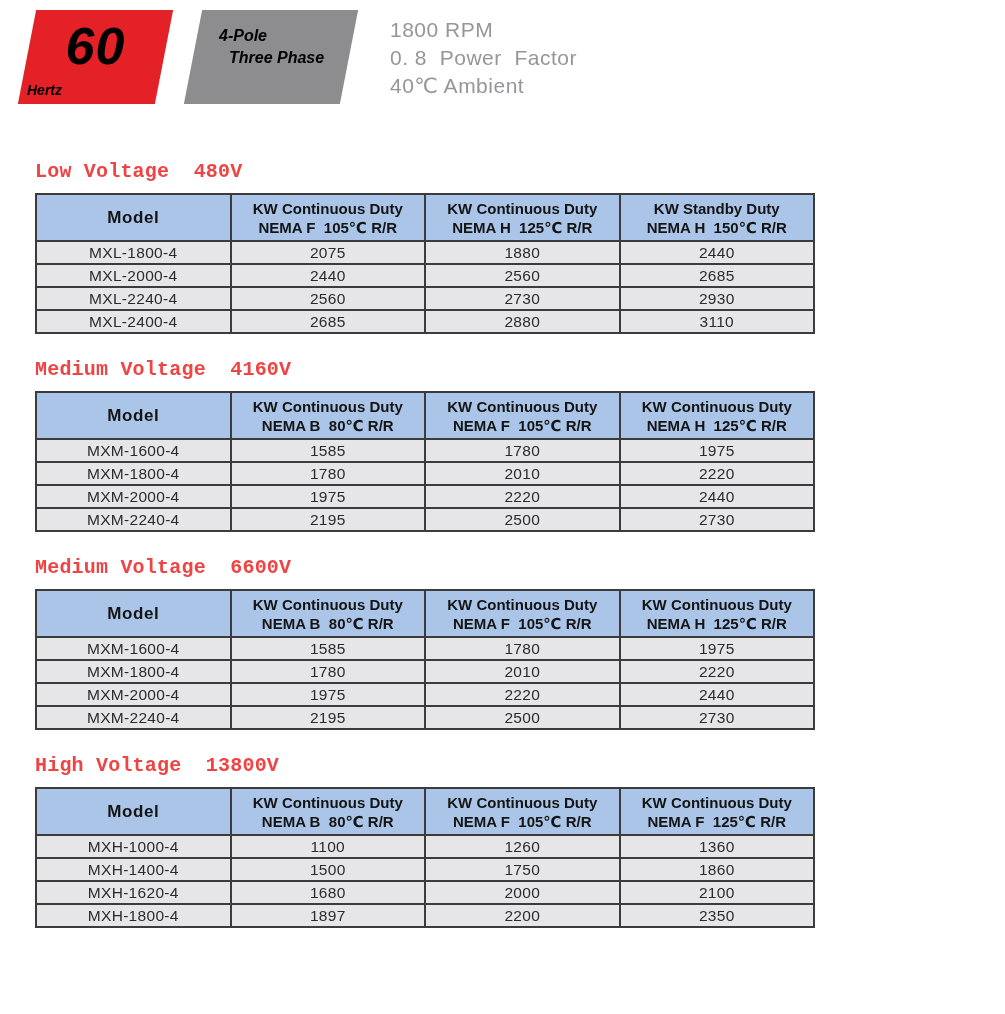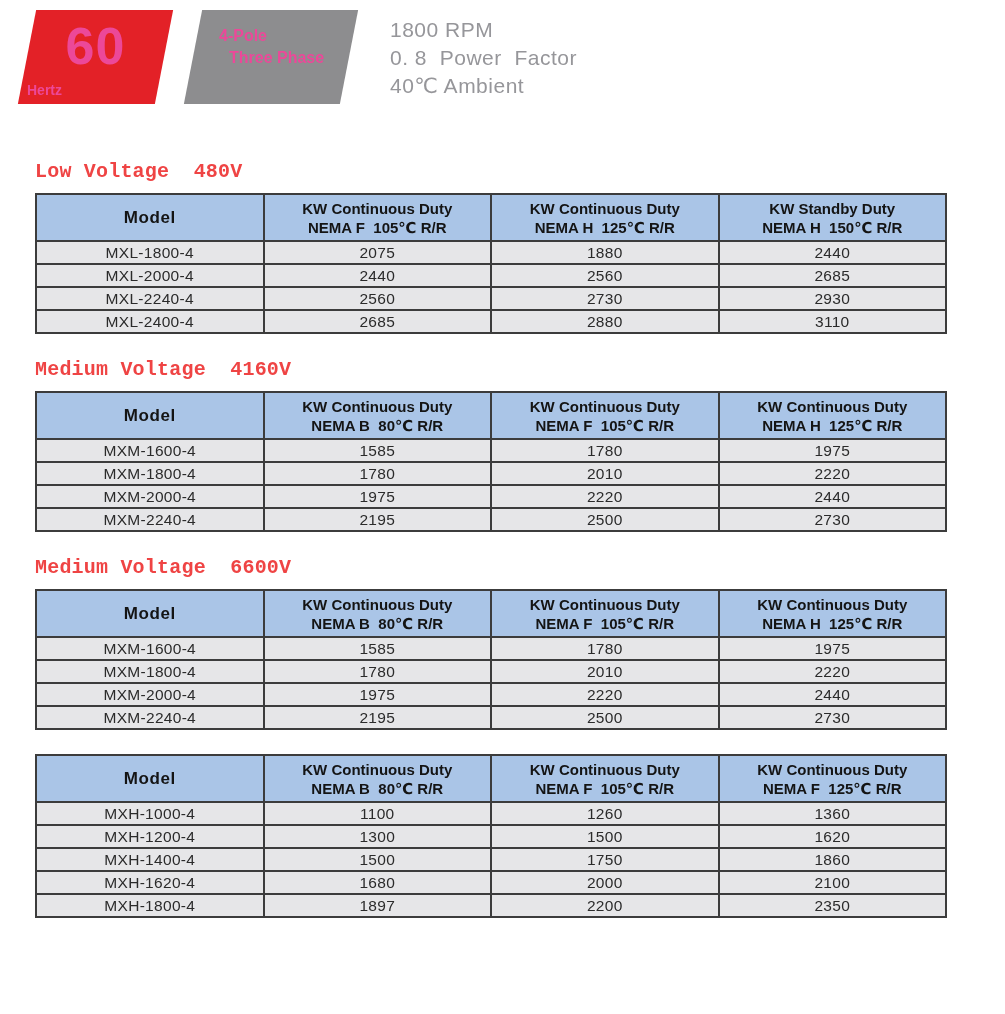--- a/index.html
+++ b/index.html
@@ -10,36 +10,36 @@
     color:#222;
   }
   
   .hdr { position:relative; height:118px; }
   .badge { position:absolute; top:10px; height:94px; }
   .badge-bg { position:absolute; inset:0; transform:skewX(-11deg); }
   .badge-red  { left:27px;  width:137px; }
   .badge-red  .badge-bg { background:var(--red,#e32127); }
   .badge-gray { left:193px; width:156px; }
   .badge-gray .badge-bg { background:var(--gray,#8d8d8f); }
-  .badge-txt { position:absolute; inset:0; color:#ec4899; }
+  .badge-txt { position:absolute; inset:0; color:#000000;font-style:italic; }
   .freq-num  { text-align:center; font-size:52px; font-weight:bold; line-height:56px; margin-top:8px; letter-spacing:1px; }
   .freq-unit { text-align:left; font-size:14px; font-weight:bold; margin-top:8px; }
   .pole-line  { font-size:16px; font-weight:bold; padding:17px 0 0 26px; }
   .phase-line { font-size:16px; font-weight:bold; padding:4px 0 0 36px; }
   .specs { position:absolute; left:390px; top:16px; color:#96969a; font-size:21px; line-height:28px; letter-spacing:0.5px; }
   .specs div { white-space:pre-wrap; }
   
   main { padding-left:35px; }
   .spec-section { margin-top:24px; }
   .spec-section.first { margin-top:42px; }
   .section-title {
     font-size:20px; font-weight:bold; color:#ef4444;
     letter-spacing:0.2px; white-space:pre-wrap; margin-bottom:10px;font-family:Liberation Mono, monospace;
   }
-  table.spec-table { border-collapse:collapse; width:912px; table-layout:fixed; }
+  table.spec-table { border-collapse:collapse; width:780px; table-layout:fixed; }
   .spec-table th, .spec-table td { border:2px solid #3c3c3c; }
   .spec-table th {
     background:var(--blue,#aac5e7); height:47px;
     font-size:15px; font-weight:bold; color:#141414;
     text-align:center; vertical-align:middle;
   }
   .spec-table th .hline { display:block; line-height:19px; white-space:pre-wrap; }
   .spec-table th.model-col { font-size:17px; letter-spacing:0.6px; }
   .spec-table td {
     background:#e6e6e8; height:23px;
@@ -221,20 +221,21 @@
           <td>MXM-2240-4</td>
           <td>2195</td>
           <td>2500</td>
           <td>2730</td>
         </tr>
       </tbody>
     </table>
   </section>
 
   <section class="spec-section">
+    <h2 class="section-title">High Voltage  13800V</h2>
     <table class="spec-table">
       <thead>
         <tr>
           <th class="model-col">
               <span class="hline">Model</span>
             </th>
           <th>
               <span class="hline">KW Continuous Duty</span>
               <span class="hline">NEMA B  80℃ R/R</span>
             </th>
@@ -249,26 +250,20 @@
         </tr>
       </thead>
       <tbody>
         <tr>
           <td>MXH-1000-4</td>
           <td>1100</td>
           <td>1260</td>
           <td>1360</td>
         </tr>
         <tr>
-          <td>MXH-1200-4</td>
-          <td>1300</td>
-          <td>1500</td>
-          <td>1620</td>
-        </tr>
-        <tr>
           <td>MXH-1400-4</td>
           <td>1500</td>
           <td>1750</td>
           <td>1860</td>
         </tr>
         <tr>
           <td>MXH-1620-4</td>
           <td>1680</td>
           <td>2000</td>
           <td>2100</td>

